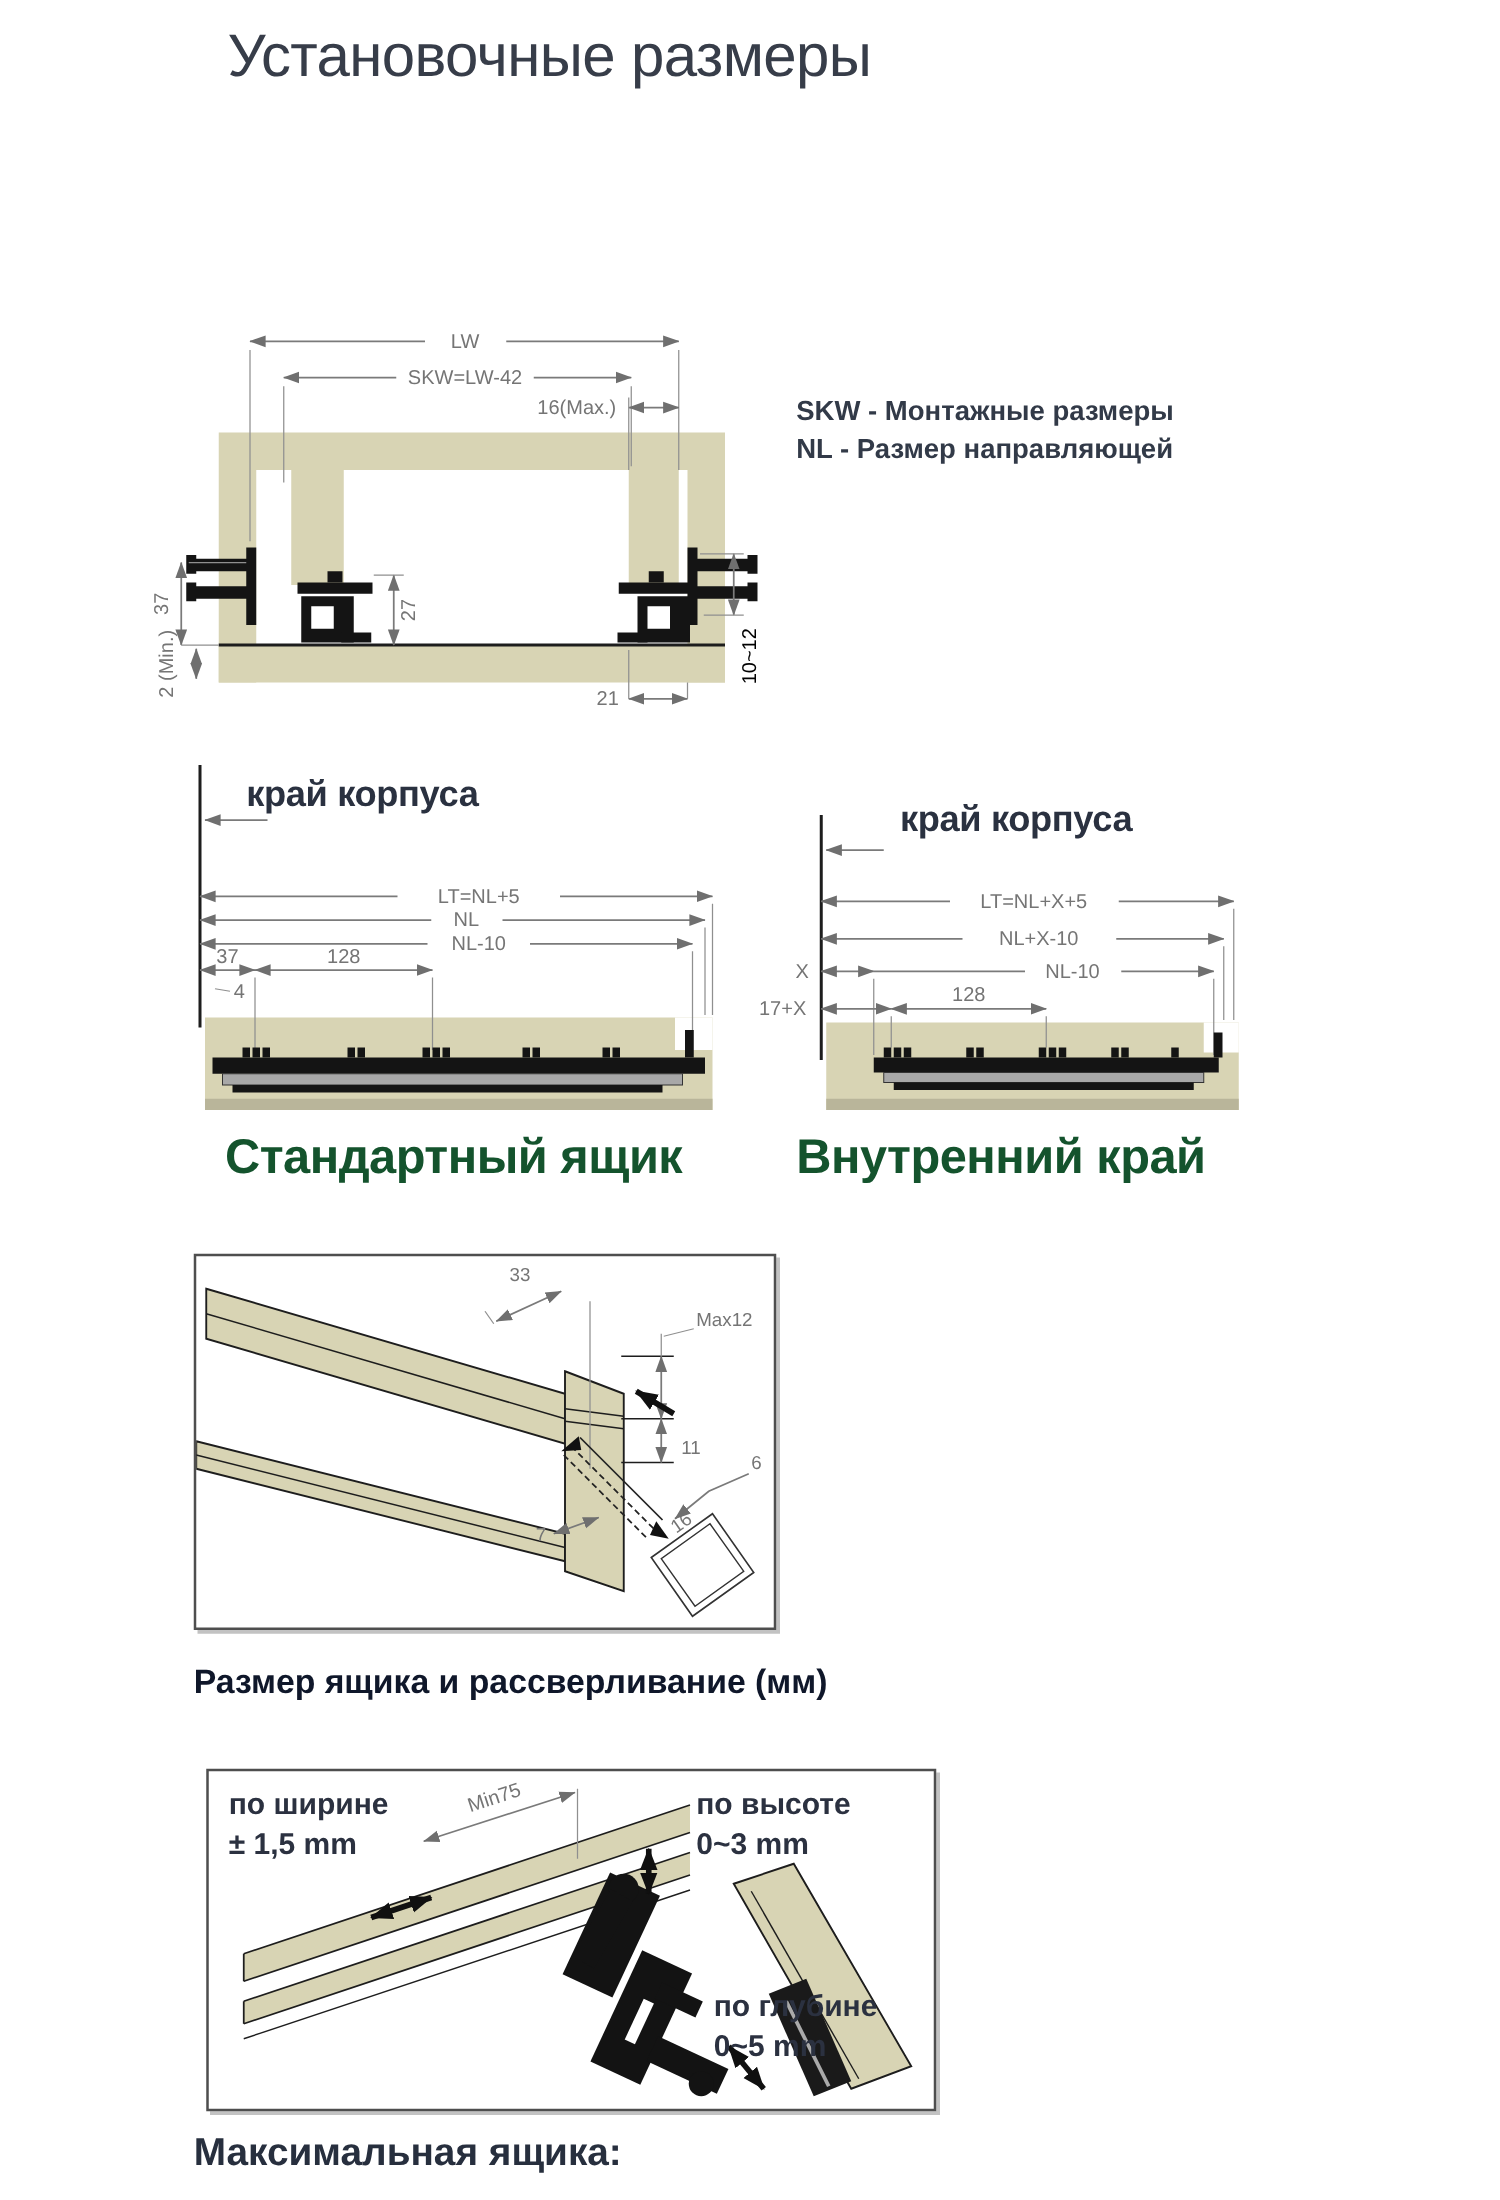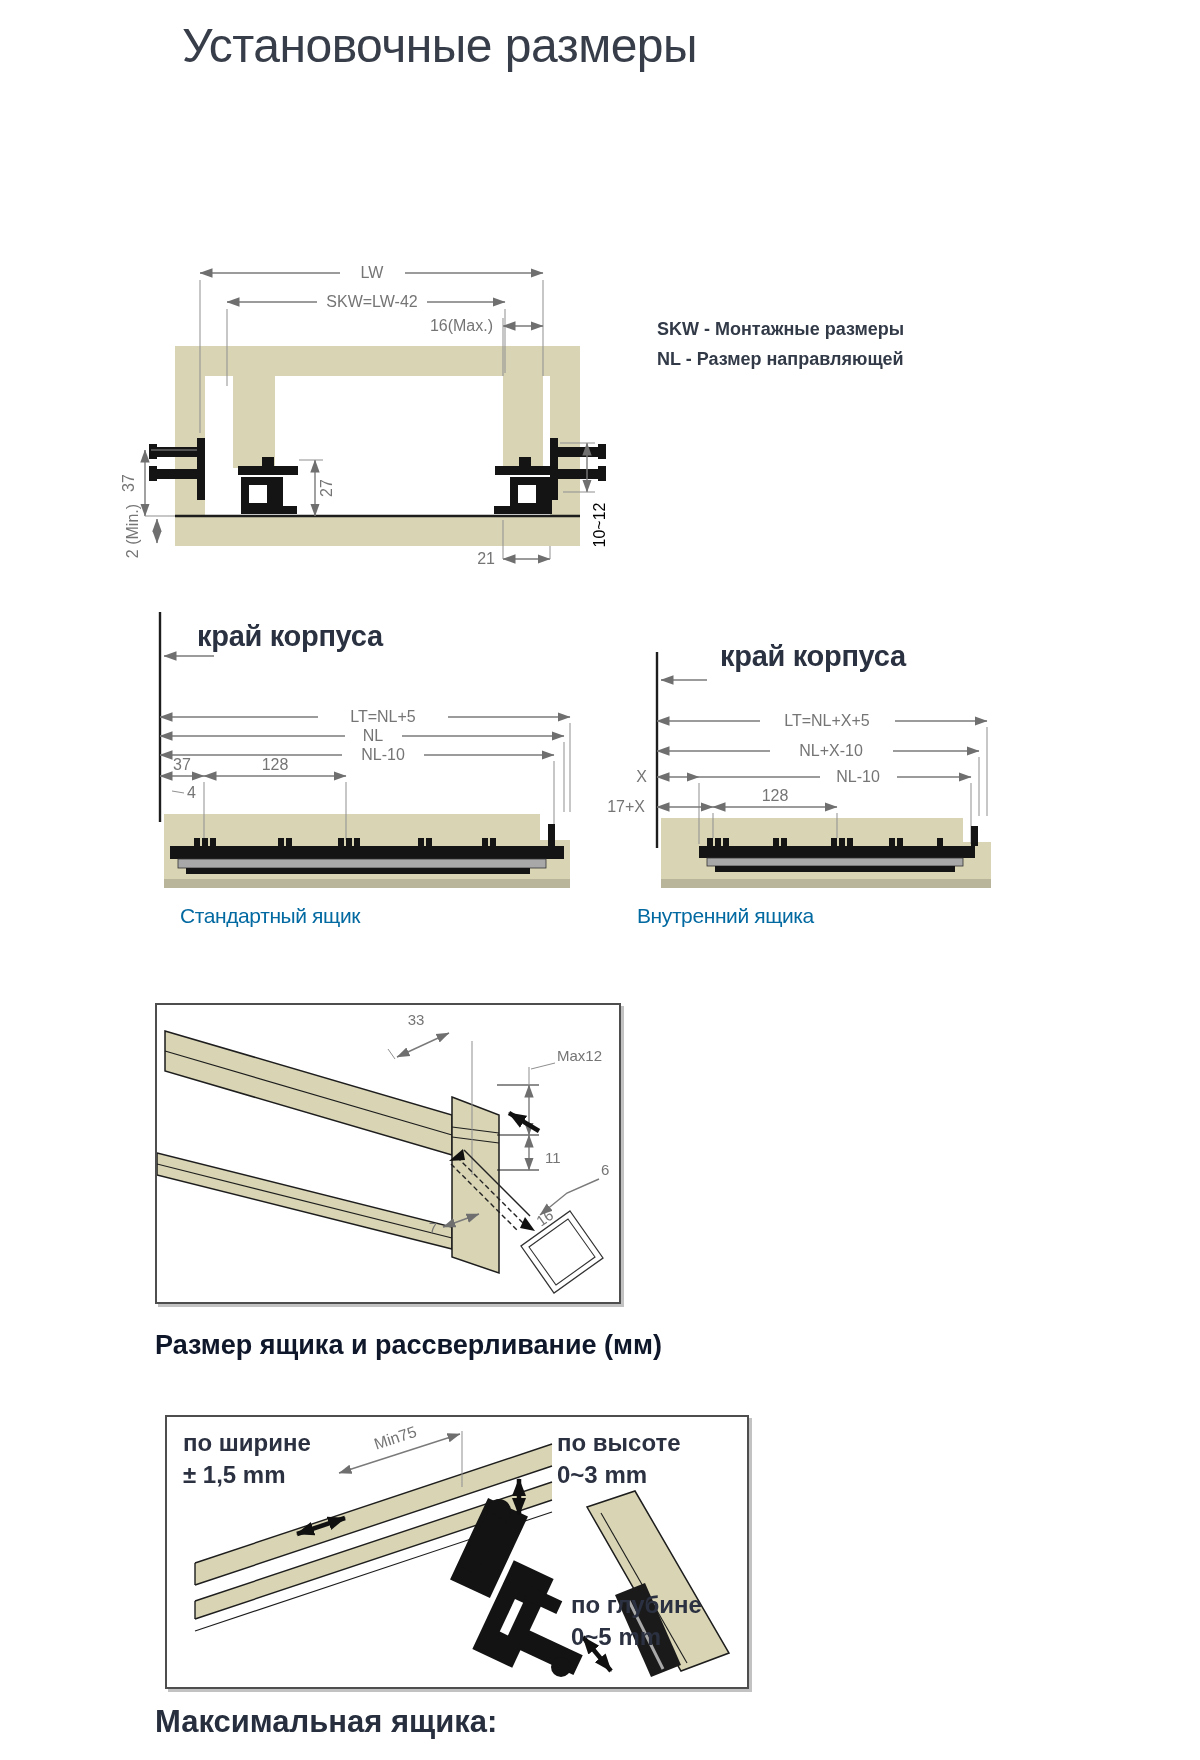--- a/index.html
+++ b/index.html
@@ -1,22 +1,22 @@
 <!DOCTYPE html>
 <html><head>
 <meta charset="utf-8">
 <style>
   html,body{margin:0;padding:0;background:#fff;}
   #page{position:relative;width:1068px;height:1760px;background:#ffffff;overflow:hidden;
         font-family:"Liberation Sans",sans-serif;}
   .abs{position:absolute;}
   #title{left:182px;top:10px;font-size:48px;line-height:72px;color:#373d49;font-weight:400;letter-spacing:-0.5px;}
-  #legend{left:637px;top:314px;font-size:18px;line-height:30px;color:#323a48;font-weight:600;margin-left:20px;}
+  #legend{left:637px;top:314px;font-size:22px;line-height:30px;color:#323a48;font-weight:600;}
   .edge-label{font-size:29px;font-weight:600;color:#2a3140;letter-spacing:-0.3px;}
-  .caption{font-size:21px;font-weight:400;color:#0369a1;letter-spacing:-0.4px;}
+  .caption{font-size:39px;font-weight:700;color:#14532d;letter-spacing:-0.4px;}
   #drill-caption{left:155px;top:1330px;font-size:27px;font-weight:600;color:#0f172a;}
   #adjust-caption{left:155px;top:1704px;font-size:31px;font-weight:700;color:#272f3e;}
   .panel{border:2.5px solid #4e4e4e;background:#fff;box-shadow:3px 3px 0 rgba(120,120,120,.45);}
   svg{display:block;}
   svg text{font-family:"Liberation Sans",sans-serif;}
   .wood{fill:#d8d4b4;}
   .woodsh{fill:#b9b59a;}
   .dimline{stroke:#7a7a7a;stroke-width:1.4;fill:none;}
   .ext{stroke:#8f8f8f;stroke-width:1;fill:none;}
   .dimtxt{fill:#757575;font-size:16px;}
@@ -266,21 +266,21 @@
           <rect x="244" y="198" width="6" height="8"></rect>
           <rect x="252" y="198" width="6" height="8"></rect>
         <rect x="294" y="198" width="6" height="8"></rect>
           <rect x="302" y="198" width="6" height="8"></rect>
         <rect x="342" y="198" width="6" height="8"></rect>
       </g>
     </g>
   </svg>
 
   <div class="abs caption" style="left:180px;top:904px">Стандартный ящик</div>
-  <div class="abs caption" style="left:637px;top:904px">Внутренний ящика</div>
+  <div class="abs caption" style="left:637px;top:904px">Внутренний край</div>
 
   <div class="abs panel" style="left:155px;top:1003px;width:462px;height:297px">
     <svg width="462" height="297" viewBox="0 0 462 297" class="dg">
 
       <polygon class="wood" points="8,26 295,110 295,150 8,66" stroke="#1d1d1d" stroke-width="1.5"></polygon>
       <line class="ink" x1="8" y1="46" x2="295" y2="130" stroke-width="1.2"></line>
       <polygon class="wood" points="0,148 295,222 295,244 0,170" stroke="#1d1d1d" stroke-width="1.5"></polygon>
       <line class="ink" x1="0" y1="159" x2="295" y2="233" stroke-width="1.2"></line>
 
       <polygon class="wood" points="295,92 342,110 342,268 295,252" stroke="#1d1d1d" stroke-width="1.5"></polygon>

